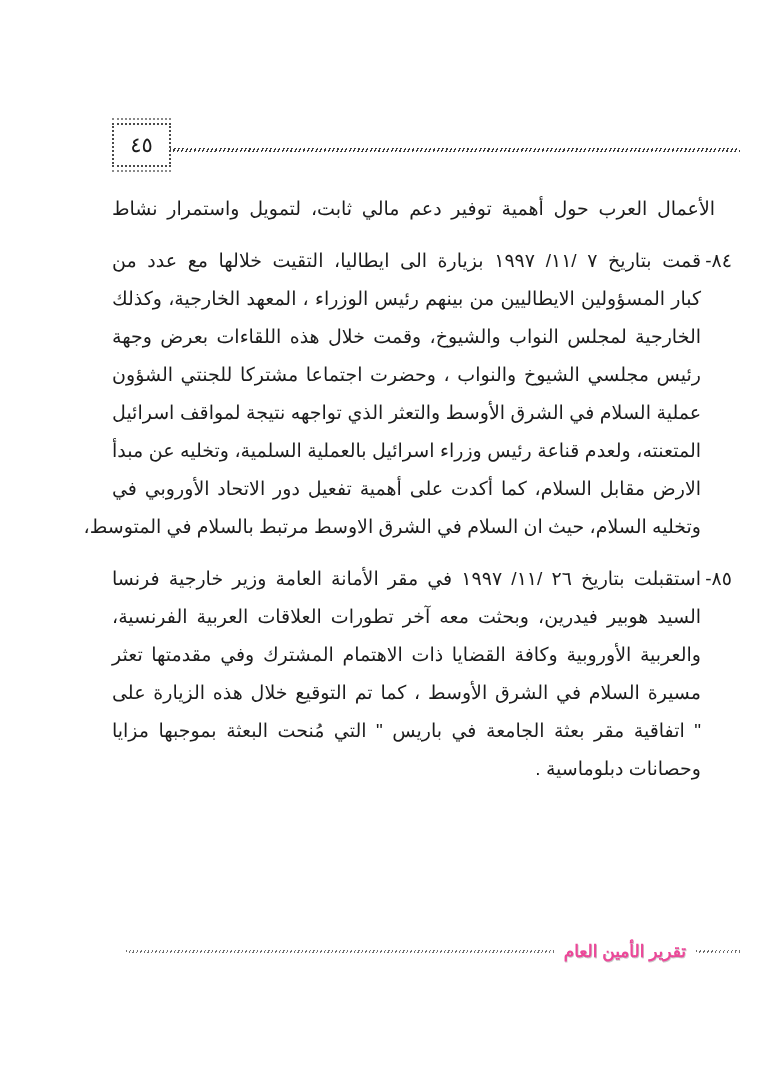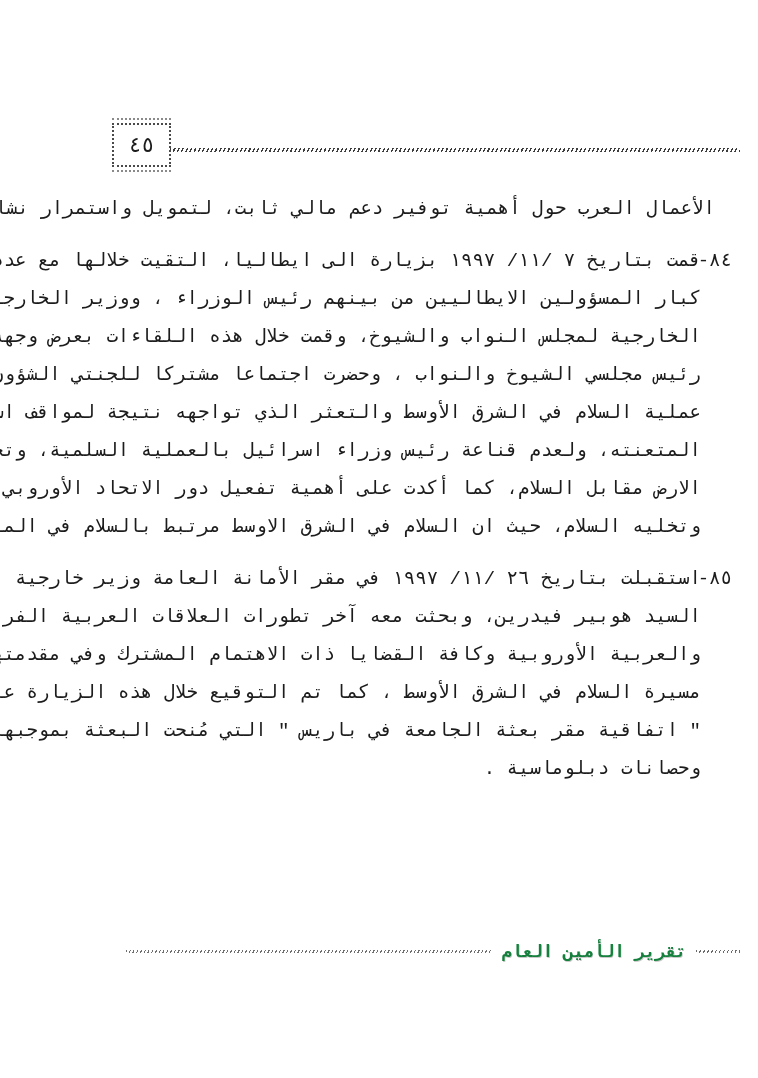--- a/index.html
+++ b/index.html
@@ -3,21 +3,21 @@
 <meta charset="utf-8">
 <style>
   html, body { margin: 0; padding: 0; background: #ffffff; }
   .page {
     position: relative;
     width: 758px;
     height: 1078px;
     background: #ffffff;
     overflow: hidden;
     direction: rtl;
-    font-family: Liberation Mono, monospace;
+    font-family: Liberation Sans, sans-serif;
     color: #1c1c1c;
   }
 
   
   .page-number-box {
     position: absolute;
     left: 112px;
     top: 123px;
     width: 55px;
     height: 40px;
@@ -89,21 +89,21 @@
   }
   .footer-dash {
     width: 44px;
     height: 3px;
     background: repeating-linear-gradient(115deg, #6b6b6b 0 1.2px, transparent 1.2px 3.6px);
     margin-left: 10px;
   }
   .footer-title {
     font-size: 17px;
     font-weight: bold;
-    color: #15803d;
+    color: #ec4899;
     letter-spacing: 0.5px;
     text-shadow: 0.7px 0.7px 0 #c9c9c9;
     white-space: nowrap;
     margin-left: 10px;
   }
   .footer-leader {
     flex: 1;
     height: 3px;
     background: repeating-linear-gradient(115deg, #707070 0 1.1px, transparent 1.1px 3.4px);
   }
@@ -122,21 +122,21 @@
   <div class="content">
 
     <div class="para">
         <div class="line">الأعمال العرب حول أهمية توفير دعم مالي ثابت، لتمويل واستمرار نشاط</div>
       </div>
 
     <div class="item">
       <span class="item-number">٨٤-</span>
       <div>
           <div class="line">قمت بتاريخ ٧ /١١/ ١٩٩٧ بزيارة الى ايطاليا، التقيت خلالها مع عدد من</div>
-          <div class="line">كبار المسؤولين الايطاليين من بينهم رئيس الوزراء ، ووزير الخارجية، وكذلك</div>
+          <div class="line">كبار المسؤولين الايطاليين من بينهم رئيس الوزراء ، المعهد الخارجية، وكذلك</div>
           <div class="line">الخارجية لمجلس النواب والشيوخ، وقمت خلال هذه اللقاءات بعرض وجهة</div>
           <div class="line">رئيس مجلسي الشيوخ والنواب ، وحضرت اجتماعا مشتركا للجنتي الشؤون</div>
           <div class="line">عملية السلام في الشرق الأوسط والتعثر الذي تواجهه نتيجة لمواقف اسرائيل</div>
           <div class="line">المتعنته، ولعدم قناعة رئيس وزراء اسرائيل بالعملية السلمية، وتخليه عن مبدأ</div>
           <div class="line">الارض مقابل السلام، كما أكدت على أهمية تفعيل دور الاتحاد الأوروبي في</div>
           <div class="line">وتخليه السلام، حيث ان السلام في الشرق الاوسط مرتبط بالسلام في المتوسط،</div>
         </div>
     </div>
 
     <div class="item">

